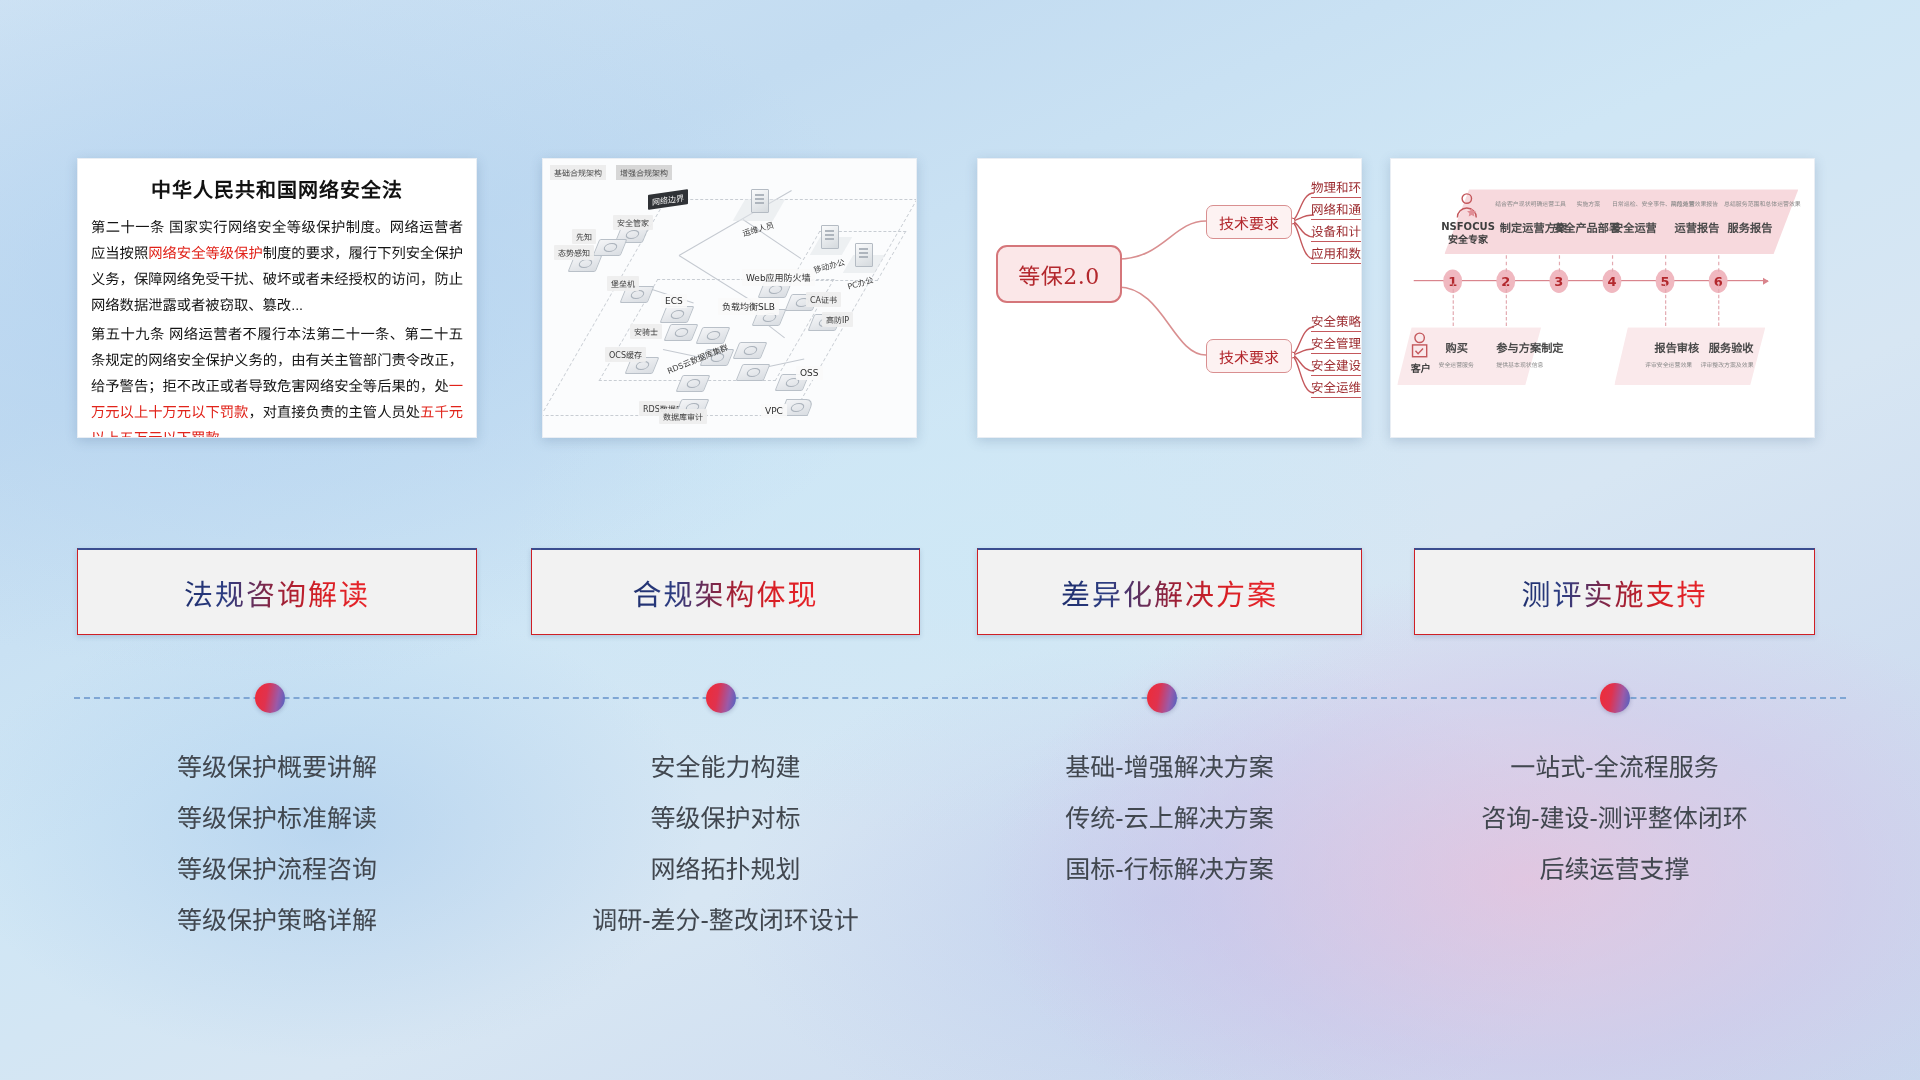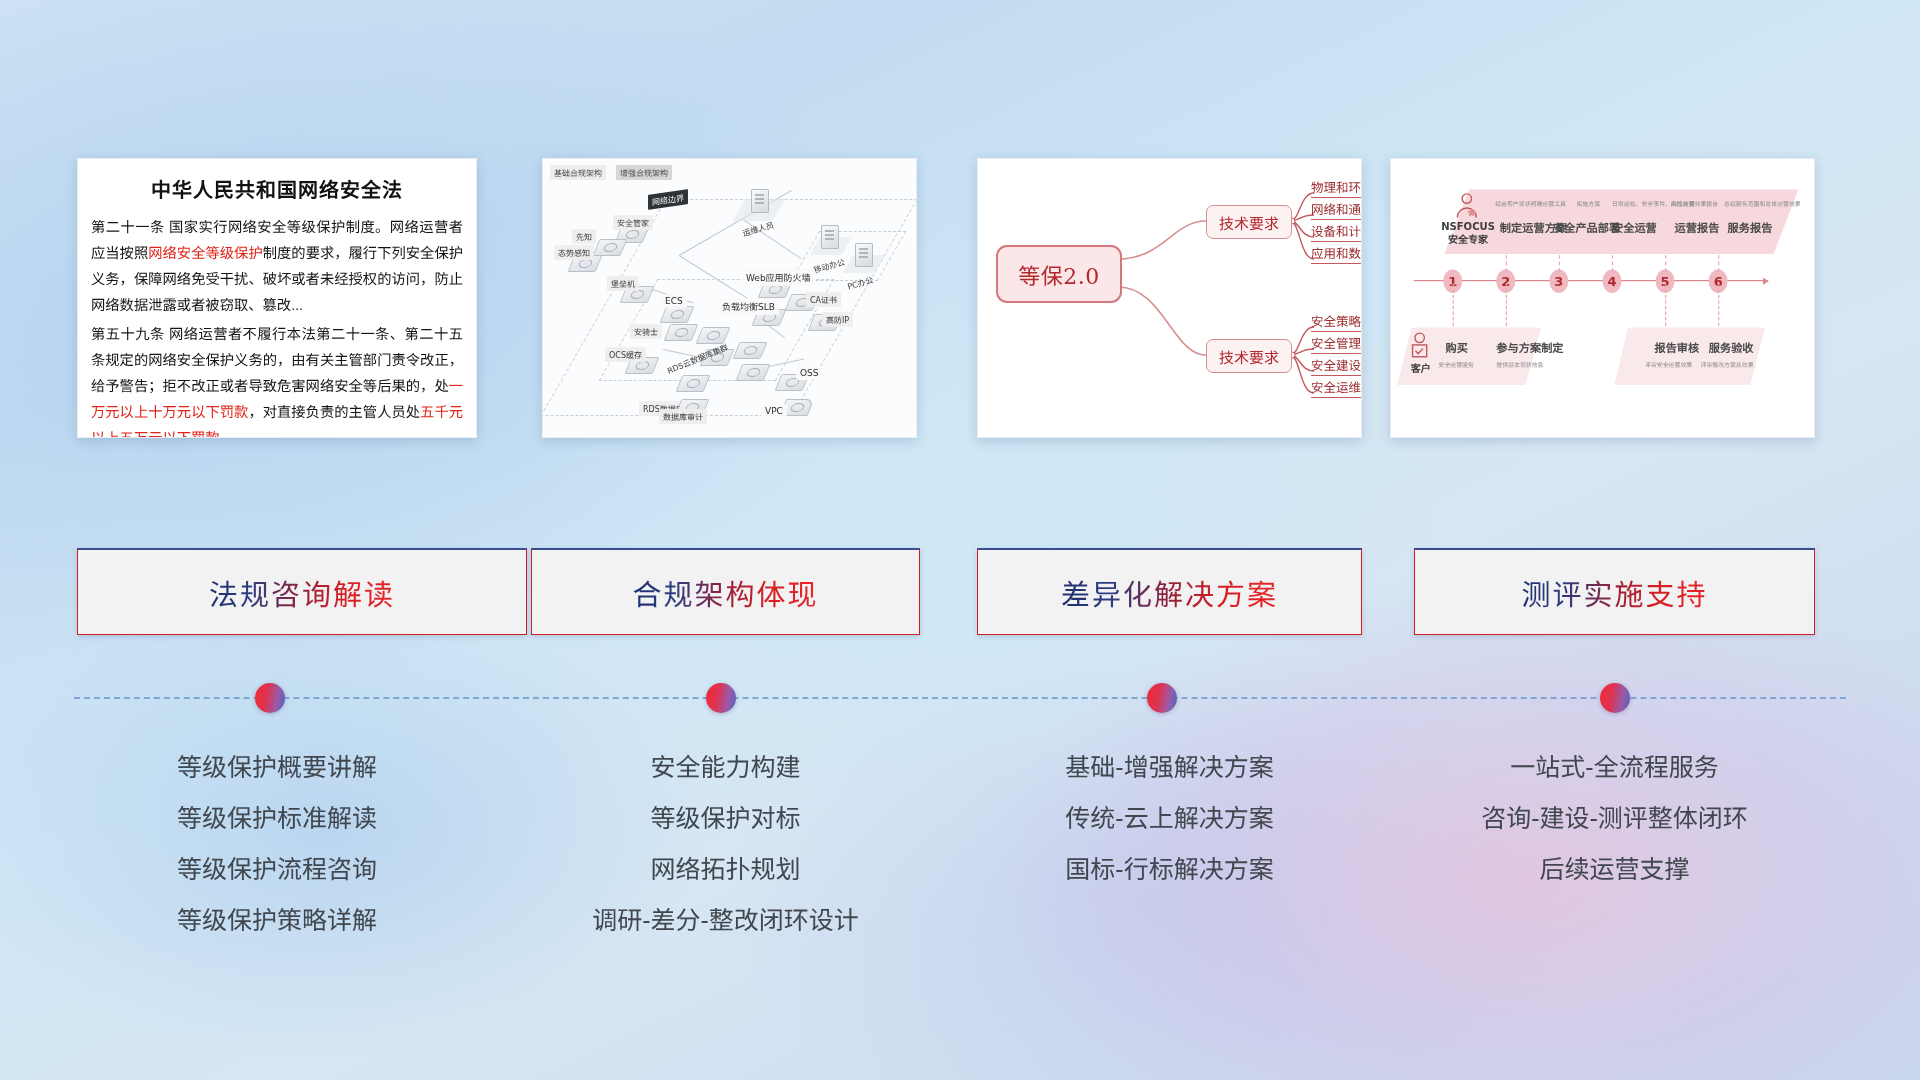--- a/index.html
+++ b/index.html
@@ -420,21 +420,21 @@
       <div class="sub" style="left:92px; top:173px;">提供基本现状信息</div>
 
       <div class="ttl" style="left:226px; top:155px;">报告审核</div>
       <div class="sub" style="left:218px; top:173px;">评审安全运营效果</div>
 
       <div class="ttl" style="left:272px; top:155px;">服务验收</div>
       <div class="sub" style="left:265px; top:173px;">评审整改方案及效果</div>
     </div>
   </div>
 
-  <div class="hbox" style="left:77px; top:548px; width:450px; height:87px;">
+  <div class="hbox" style="left:77px; top:548px; width:400px; height:87px;">
     <span>法规咨询解读</span>
   </div>
   <div class="hbox" style="left:977px; top:548px; width:385px; height:87px;">
     <span>差异化解决方案</span>
   </div>
   <div class="hbox" style="left:531px; top:548px; width:389px; height:87px;">
     <span>合规架构体现</span>
   </div>
   <div class="hbox" style="left:1414px; top:548px; width:401px; height:87px;">
     <span>测评实施支持</span>

